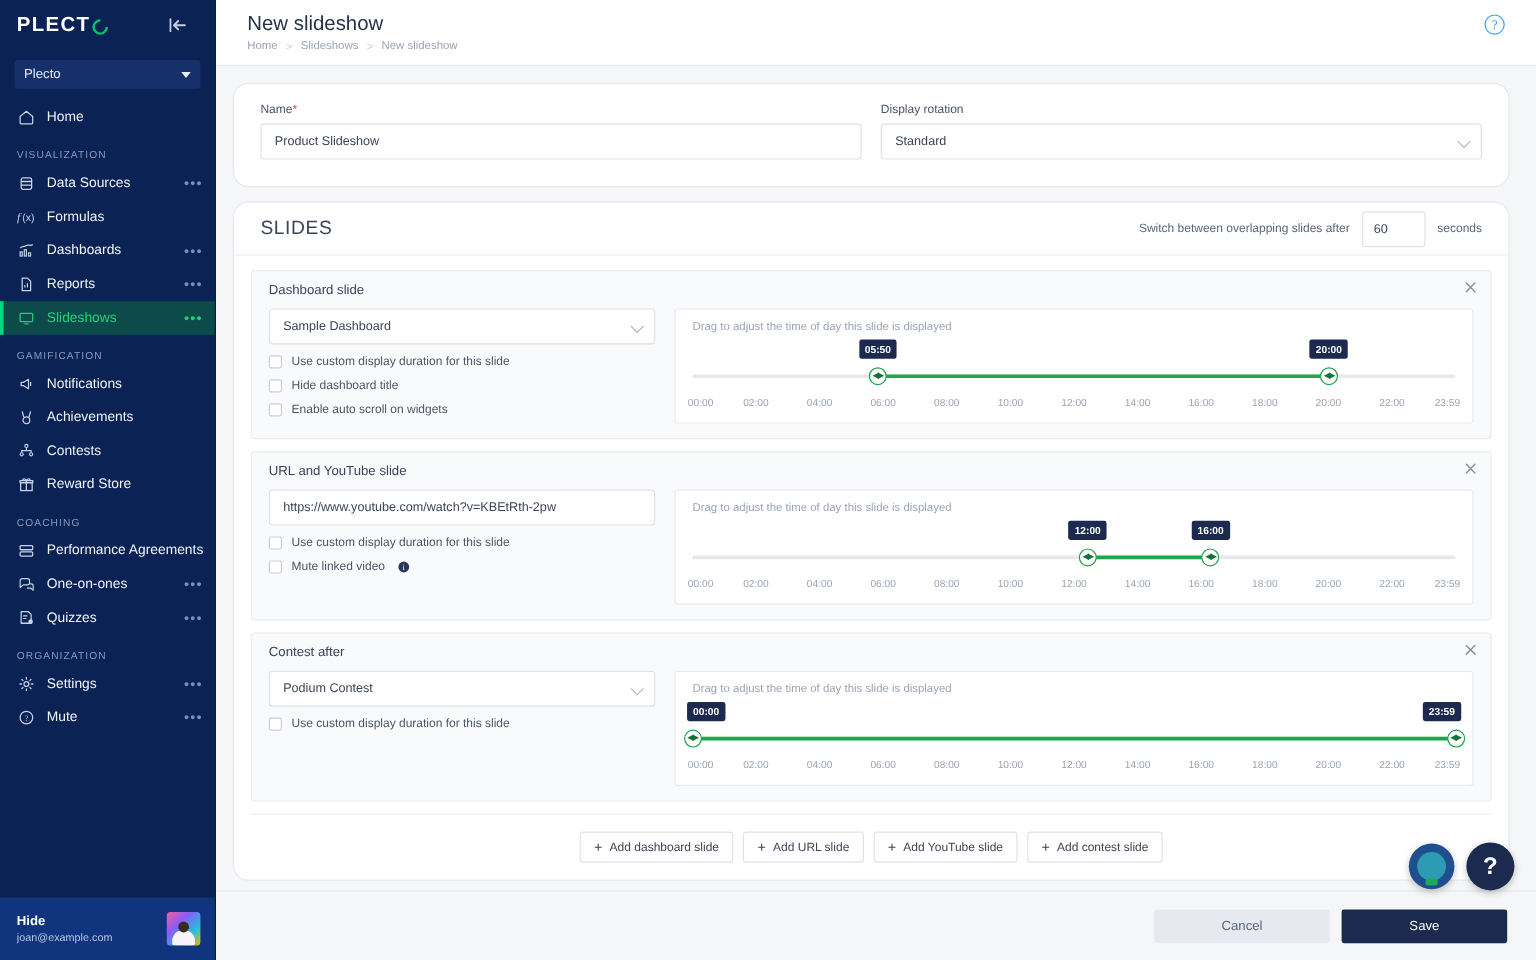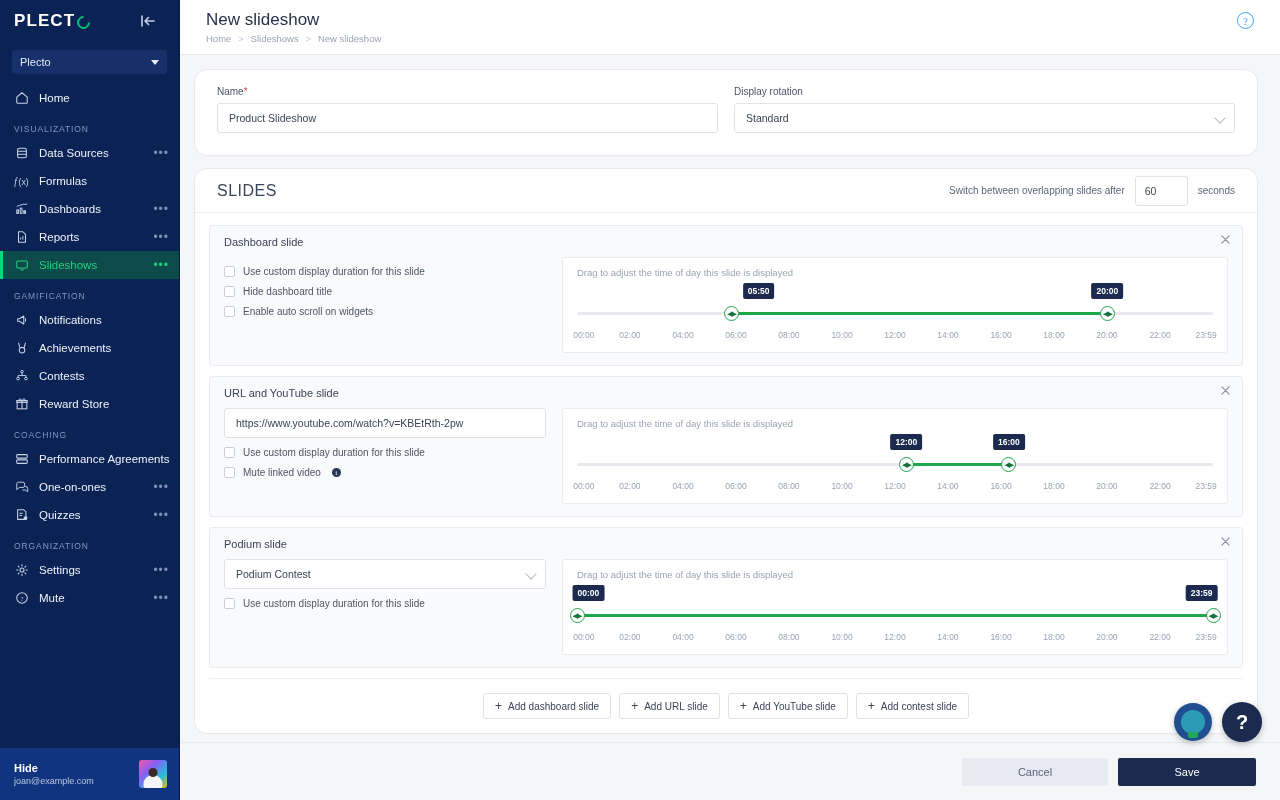--- a/index.html
+++ b/index.html
@@ -518,39 +518,43 @@
 
           <div class="slide">
             <div class="slide-close">
               <svg width="9" height="9" viewBox="0 0 10 10">
                   <path d="M1 1l8 8M9 1l-8 8" stroke="#8b93a5" stroke-width="1.4" stroke-linecap="round"></path>
                 </svg>
             </div>
             <div class="slide-title">Dashboard slide</div>
             <div class="slide-row">
               <div class="slide-left">
+                <div class="sel-wrap">
+                  <input class="inp" readonly="" value="Sample Dashboard" style="">
+                  <span class="chev"></span>
+                </div>
                 <div class="chk-row">
                   <span class="chk"></span>
                   <span class="chk-lbl">Use custom display duration for this slide</span>
                 </div>
                 <div class="chk-row">
                   <span class="chk"></span>
                   <span class="chk-lbl">Hide dashboard title</span>
                 </div>
                 <div class="chk-row">
                   <span class="chk"></span>
                   <span class="chk-lbl">Enable auto scroll on widgets</span>
                 </div>
               </div>
               <div class="slide-right">
                 <div class="drag-hint">Drag to adjust the time of day this slide is displayed</div>
                 <div class="slider">
                   <div class="track"></div>
                   <div class="track-fill" style="left: 24.3%; width: 59.1%;"></div>
-                  <div class="bubble" style="left: calc(24.3% + 0px); margin-left: 27px;">05:50</div>
+                  <div class="bubble" style="left: calc(24.3% + 0px);">05:50</div>
                   <div class="bubble" style="left: calc(83.4% + 0px);">20:00</div>
                   <div class="handle" style="left: 24.3%;">
                       <span class="arrows">◀▶</span>
                     </div>
                   <div class="handle" style="left: 83.4%;">
                       <span class="arrows">◀▶</span>
                     </div>
                 </div>
                 <div class="ticks">
                     <span class="tick" style="left: 0%; transform: translateX(-18%);">00:00</span>
@@ -623,21 +627,21 @@
               </div>
             </div>
           </div>
 
           <div class="slide">
             <div class="slide-close">
               <svg width="9" height="9" viewBox="0 0 10 10">
                   <path d="M1 1l8 8M9 1l-8 8" stroke="#8b93a5" stroke-width="1.4" stroke-linecap="round"></path>
                 </svg>
             </div>
-            <div class="slide-title">Podium slide</div>
+            <div class="slide-title">Contest after</div>
             <div class="slide-row">
               <div class="slide-left">
                 <div class="sel-wrap">
                   <input class="inp" readonly="" value="Podium Contest" style="">
                   <span class="chev"></span>
                 </div>
                 <div class="chk-row">
                   <span class="chk"></span>
                   <span class="chk-lbl">Use custom display duration for this slide</span>
                 </div>

